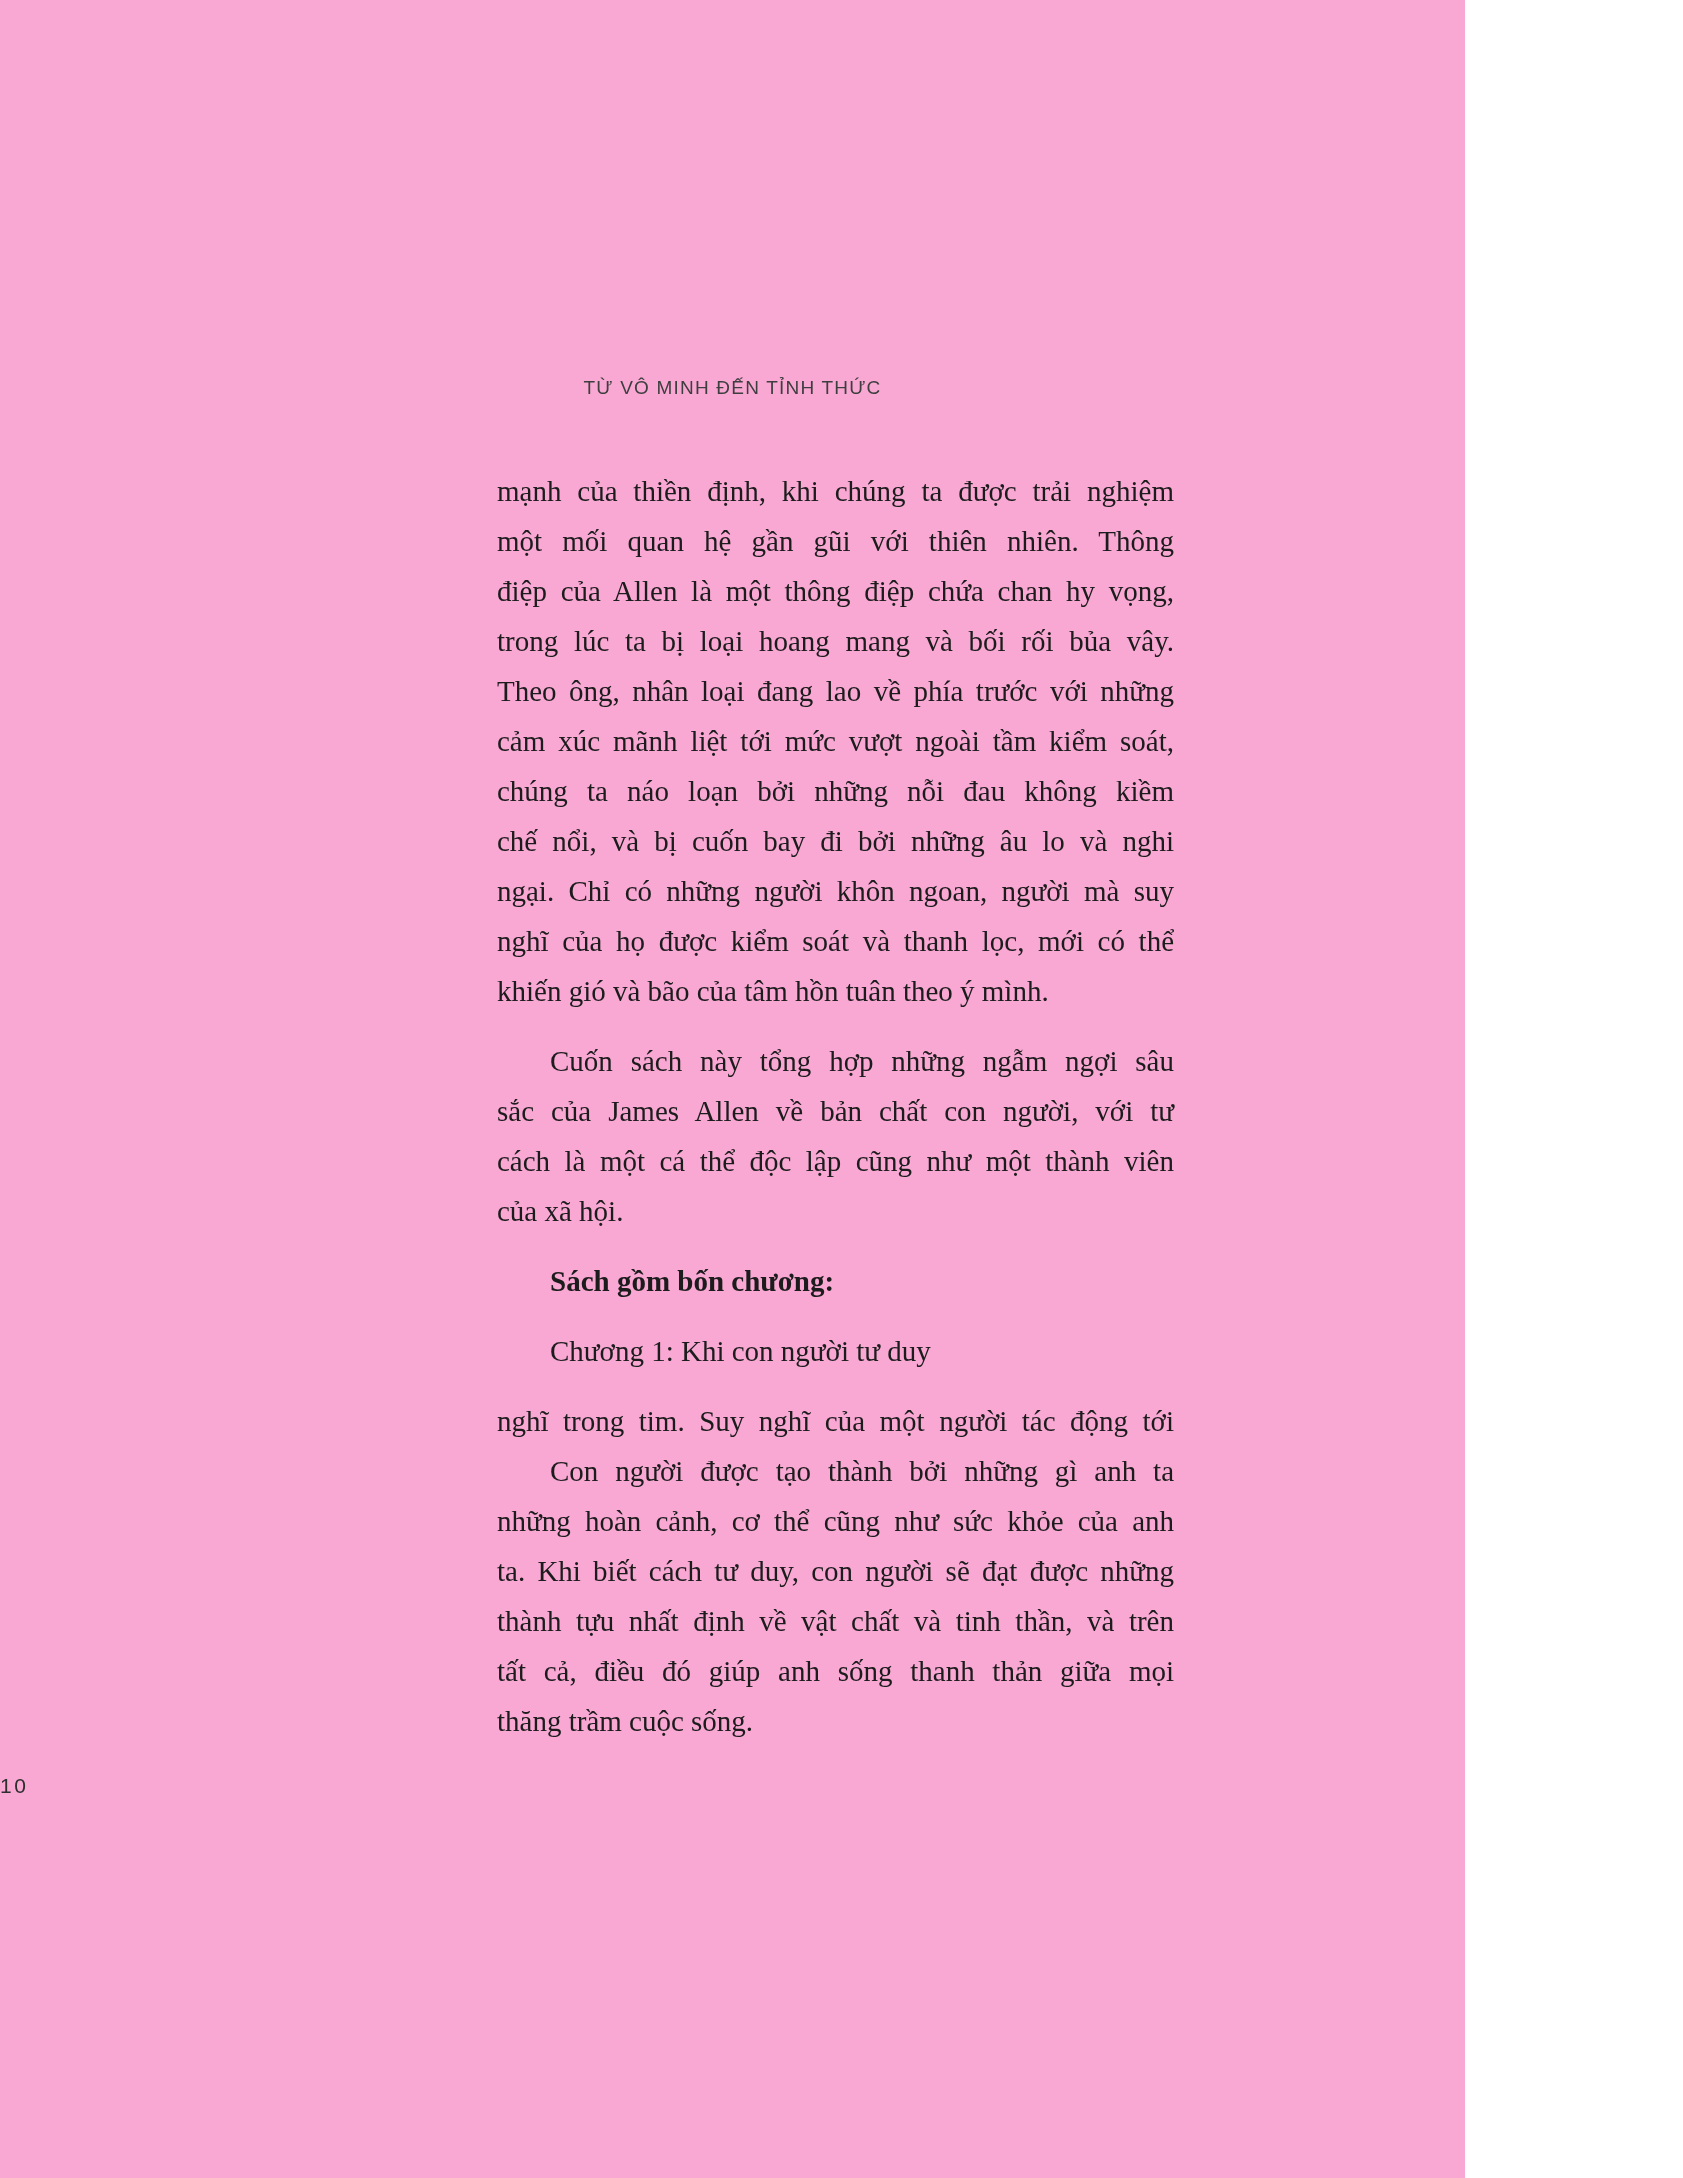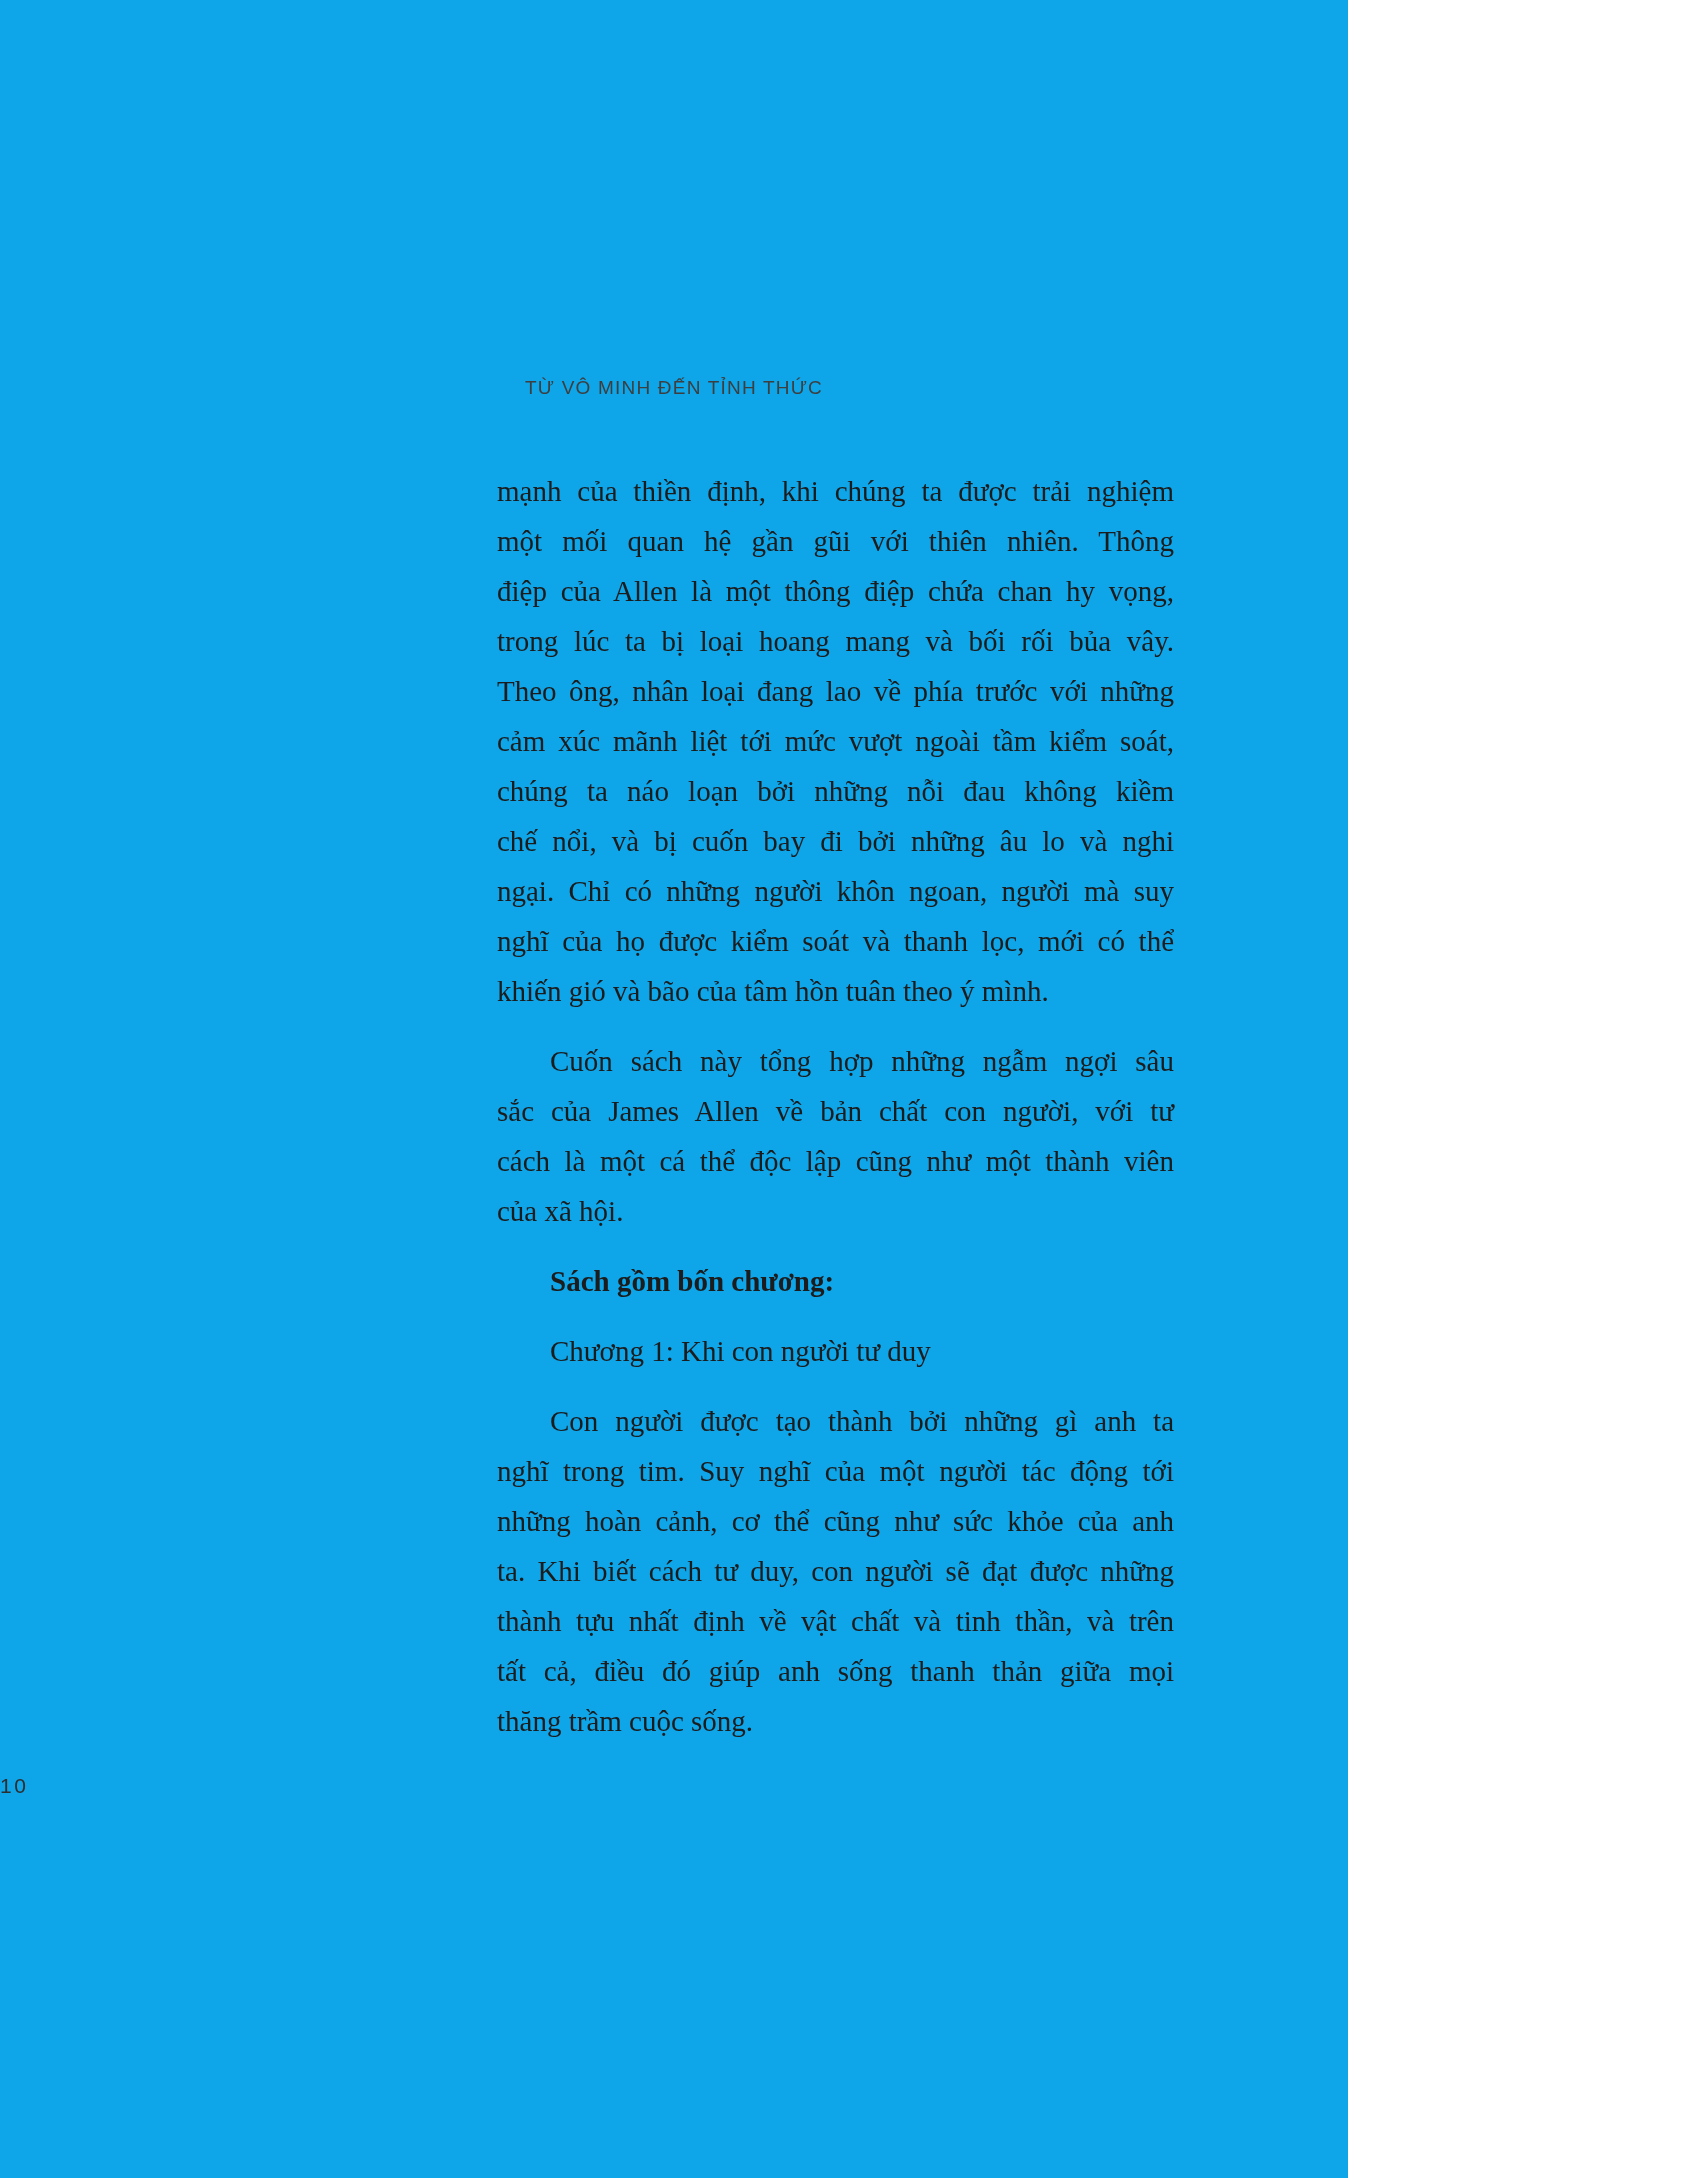--- a/index.html
+++ b/index.html
@@ -2,23 +2,23 @@
 <html><head>
 <meta charset="utf-8">
 <style>
   html, body {
     margin: 0;
     padding: 0;
     background: #ffffff;
   }
   .page {
     position: relative;
-    width: 1348px;
+    width: 1465px;
     height: 2178px;
-    background: #0ea5e9;
+    background: #f9a8d4;
     overflow: hidden;
     font-family: "Liberation Serif", "DejaVu Serif", serif;
     color: #1c1c1c;
   }
   .running-head {
     position: absolute;
     top: 377px;
     left: 0;
     width: 100%;
     text-align: center;
@@ -83,22 +83,22 @@
         <div class="line">cách là một cá thể độc lập cũng như một thành viên</div>
         <div class="line last">của xã hội.</div>
       </div>
       <div class="paragraph heading">
         <div class="line last indent">Sách gồm bốn chương:</div>
       </div>
       <div class="paragraph body">
         <div class="line last indent">Chương 1: Khi con người tư duy</div>
       </div>
       <div class="paragraph body">
+        <div class="line">nghĩ trong tim. Suy nghĩ của một người tác động tới</div>
         <div class="line indent">Con người được tạo thành bởi những gì anh ta</div>
-        <div class="line">nghĩ trong tim. Suy nghĩ của một người tác động tới</div>
         <div class="line">những hoàn cảnh, cơ thể cũng như sức khỏe của anh</div>
         <div class="line">ta. Khi biết cách tư duy, con người sẽ đạt được những</div>
         <div class="line">thành tựu nhất định về vật chất và tinh thần, và trên</div>
         <div class="line">tất cả, điều đó giúp anh sống thanh thản giữa mọi</div>
         <div class="line last">thăng trầm cuộc sống.</div>
       </div>
     </div>
 
   <div class="page-number">10</div>
 </div>

